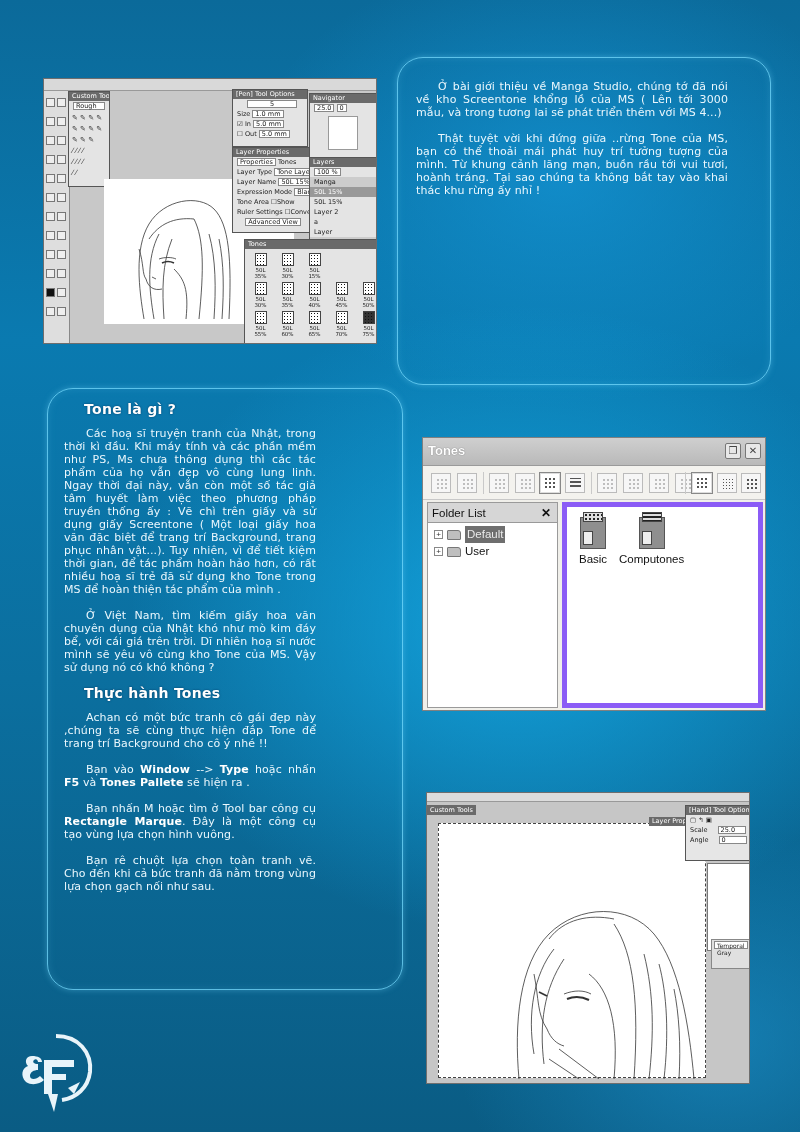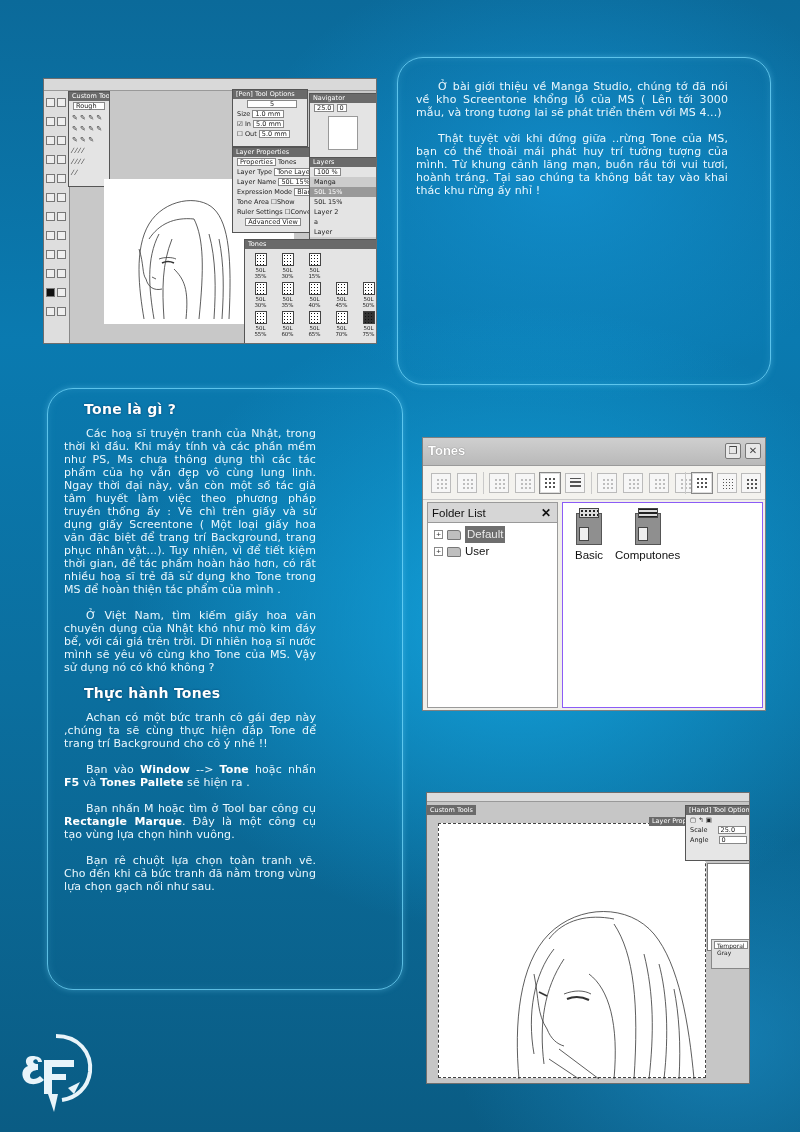--- a/index.html
+++ b/index.html
@@ -70,21 +70,21 @@
     background-image: radial-gradient(#555 40%, transparent 45%); background-size:4px 4px; }
   .tb-icon.dim .dots { opacity:0.35; }
   .tb-sep { position:absolute; top:6px; width:1px; height:22px; background:#c9c9c9; }
   .folder-pane { position:absolute; left:4px; top:64px; width:131px; height:206px; background:#fff; border:1px solid #9a9a9a; }
   .folder-header { height:20px; background:#d6d6d6; border-bottom:1px solid #999; font-size:11.5px; line-height:20px; padding-left:4px; color:#111; font-family:"Liberation Sans", sans-serif; position:relative; }
   .folder-header .x { position:absolute; right:6px; top:0; font-weight:bold; font-size:12px; }
   .tree-item { height:17px; line-height:17px; font-size:11.5px; padding-left:6px; color:#111; font-family:"Liberation Sans", sans-serif; display:flex; align-items:center; }
   .plus { width:9px; height:9px; border:1px solid #888; font-size:8px; line-height:7px; text-align:center; color:#333; margin-right:4px; background:#fff; }
   .folder-ic { width:14px; height:10px; background:#bfbfbf; border:1px solid #777; border-radius:1px 3px 1px 1px; margin-right:4px; }
   .tree-label.sel { background:#6e6e6e; color:#eaeaea; padding:0 2px; }
-  .content-pane { position:absolute; left:139px; top:64px; width:201px; height:206px; background:#fff; border:1px solid #8b5cf6; }
+  .content-pane { position:absolute; left:139px; top:64px; width:201px; height:206px; background:#fff; border:5px solid #8b5cf6; }
   .lib-item { position:absolute; top:4px; text-align:center; font-size:11.5px; color:#111; font-family:"Liberation Sans", sans-serif; }
   .lib-icon { width:26px; height:32px; margin:0 auto 4px; position:relative; border:1px solid #555; background:#8f8f8f; }
   .lib-icon .top { position:absolute; left:2px; top:-6px; width:20px; height:10px; border:1px solid #444;
     background-image: radial-gradient(#222 35%, #ddd 40%); background-size:4px 4px; }
   .lib-icon .person { position:absolute; left:2px; bottom:3px; width:10px; height:14px; background:#eee; border:1px solid #444; }
 
   
   .ms2 { position:absolute; left:426px; top:792px; width:324px; height:292px; background:#c6c6c6; border:1px solid #6e6e6e; overflow:hidden; }
   .ms2-toolbar { position:absolute; left:0; top:0; right:0; height:9px; background:#dcdcdc; border-bottom:1px solid #999; }
   .ms2-canvas { position:absolute; left:11px; top:30px; width:268px; height:255px; background:#fff; border:1px dashed #444; }
@@ -209,21 +209,21 @@
 </div>
 
 <div class="panel" style="left:47px; top:388px; width:356px; height:602px;"></div>
 <div class="panel-text" style="left:64px; top:403px; width:252px;">
   <div class="heading" style="margin-left:20px;">Tone là gì ?</div>
   <p>Các hoạ sĩ truyện tranh của Nhật, trong thời kì đầu. Khi máy tính và các phần mềm như PS, Ms chưa thông dụng thì các tác phẩm của họ vẫn đẹp vô cùng lung linh. Ngay thời đại này, vẫn còn một số tác giả tâm huyết làm việc theo phương pháp truyền thống ấy : Vẽ chì trên giấy và sử dụng giấy Screentone ( Một loại giấy hoa văn đặc biệt để trang trí Background, trang phục nhân vật...). Tuy nhiên, vì để tiết kiệm thời gian, để tác phẩm hoàn hảo hơn, có rất nhiều hoạ sĩ trẻ đã sử dụng kho Tone trong MS để hoàn thiện tác phẩm của mình .</p>
   <p>Ở Việt Nam, tìm kiếm giấy hoa văn chuyên dụng của Nhật khó như mò kim đáy bể, với cái giá trên trời. Dĩ nhiên hoạ sĩ nước mình sẽ yêu vô cùng kho Tone của MS. Vậy sử dụng nó có khó không ?</p>
   <div class="heading" style="margin-left:20px; margin-top:6px;">Thực hành Tones</div>
   <p>Achan có một bức tranh cô gái đẹp này ,chúng ta sẽ cùng thực hiện đắp Tone để trang trí Background cho cô ý nhé !!</p>
   <p>
-    <span>Bạn vào </span><b class="kw">Window</b><span> --&gt; </span><b class="kw">Tone</b><span> hoặc nhấn </span><b class="kw">F5</b><span> và </span><b class="kw">Tones Pallete</b><span> sẽ hiện ra .</span>
+    <span>Bạn vào </span><b class="kw">Window</b><span> --&gt; </span><b class="kw">Type</b><span> hoặc nhấn </span><b class="kw">F5</b><span> và </span><b class="kw">Tones Pallete</b><span> sẽ hiện ra .</span>
   </p>
   <p>
     <span>Bạn nhấn M hoặc tìm ở Tool bar công cụ </span><b class="kw">Rectangle Marque</b><span>. Đây là một công cụ tạo vùng lựa chọn hình vuông.</span>
   </p>
   <p>Bạn rê chuột lựa chọn toàn tranh vẽ. Cho đến khi cả bức tranh đã nằm trong vùng lựa chọn gạch nối như sau.</p>
 </div>
 
 <div class="tones-win">
   <div class="tones-title">
     <span class="t">Tones</span>

